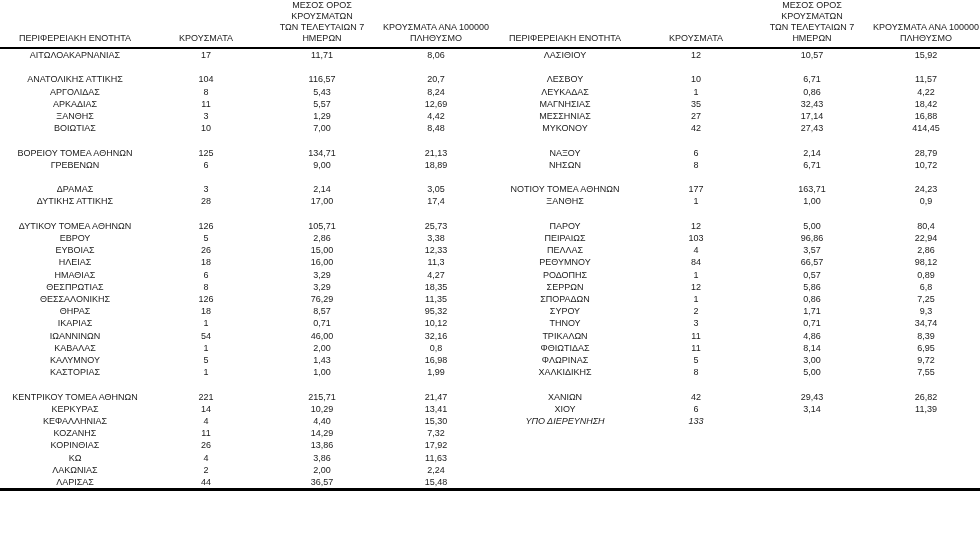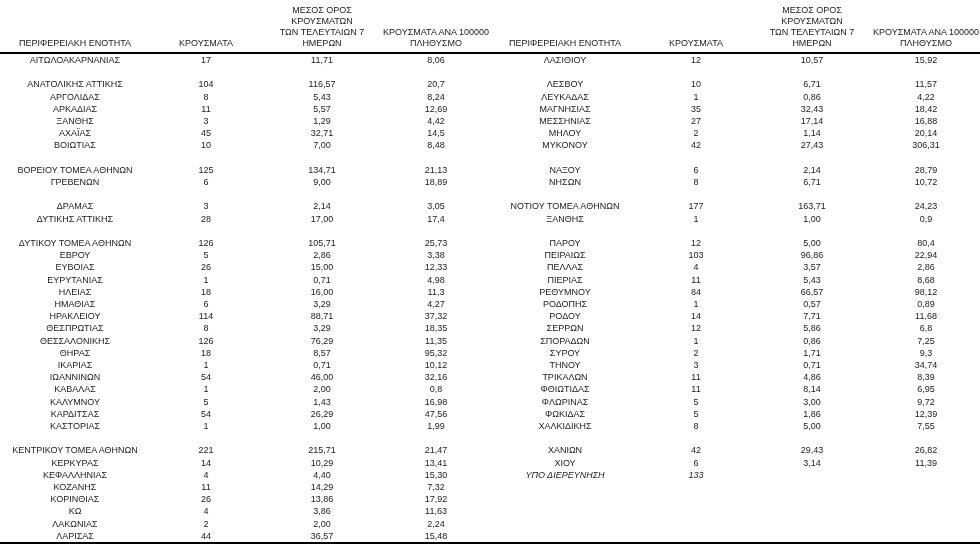--- a/index.html
+++ b/index.html
@@ -28,21 +28,20 @@
     margin: 0;
     font-size: 9px;
     color: #212121;
     text-align: center;
     font-weight: normal;
     white-space: nowrap;
   }
   table.cases-table thead th {
     vertical-align: bottom;
     line-height: 11px;
-    padding-top: 5px;
     padding-bottom: 3px;
     border-bottom: 2px solid #000000;
     white-space: pre-line;
   }
   table.cases-table tbody td {
     height: 12.2px;
     line-height: 12.2px;
   }
   table.cases-table tbody td.italic {
     font-style: italic;
@@ -136,38 +135,28 @@
           <td>ΞΑΝΘΗΣ</td>
           <td>3</td>
           <td>1,29</td>
           <td>4,42</td>
           <td>ΜΕΣΣΗΝΙΑΣ</td>
           <td>27</td>
           <td>17,14</td>
           <td>16,88</td>
         </tr>
         <tr>
-          <td>ΑΧΑΪΑΣ</td>
-          <td>45</td>
-          <td>32,71</td>
-          <td>14,5</td>
-          <td>ΜΗΛΟΥ</td>
-          <td>2</td>
-          <td>1,14</td>
-          <td>20,14</td>
-        </tr>
-        <tr>
           <td>ΒΟΙΩΤΙΑΣ</td>
           <td>10</td>
           <td>7,00</td>
           <td>8,48</td>
           <td>ΜΥΚΟΝΟΥ</td>
           <td>42</td>
           <td>27,43</td>
-          <td>306,31</td>
+          <td>414,45</td>
         </tr>
         <tr>
           <td></td>
           <td></td>
           <td></td>
           <td></td>
           <td></td>
           <td></td>
           <td></td>
           <td></td>
@@ -256,60 +245,40 @@
           <td>ΕΥΒΟΙΑΣ</td>
           <td>26</td>
           <td>15,00</td>
           <td>12,33</td>
           <td>ΠΕΛΛΑΣ</td>
           <td>4</td>
           <td>3,57</td>
           <td>2,86</td>
         </tr>
         <tr>
-          <td>ΕΥΡΥΤΑΝΙΑΣ</td>
-          <td>1</td>
-          <td>0,71</td>
-          <td>4,98</td>
-          <td>ΠΙΕΡΙΑΣ</td>
-          <td>11</td>
-          <td>5,43</td>
-          <td>8,68</td>
-        </tr>
-        <tr>
           <td>ΗΛΕΙΑΣ</td>
           <td>18</td>
           <td>16,00</td>
           <td>11,3</td>
           <td>ΡΕΘΥΜΝΟΥ</td>
           <td>84</td>
           <td>66,57</td>
           <td>98,12</td>
         </tr>
         <tr>
           <td>ΗΜΑΘΙΑΣ</td>
           <td>6</td>
           <td>3,29</td>
           <td>4,27</td>
           <td>ΡΟΔΟΠΗΣ</td>
           <td>1</td>
           <td>0,57</td>
           <td>0,89</td>
         </tr>
         <tr>
-          <td>ΗΡΑΚΛΕΙΟΥ</td>
-          <td>114</td>
-          <td>88,71</td>
-          <td>37,32</td>
-          <td>ΡΟΔΟΥ</td>
-          <td>14</td>
-          <td>7,71</td>
-          <td>11,68</td>
-        </tr>
-        <tr>
           <td>ΘΕΣΠΡΩΤΙΑΣ</td>
           <td>8</td>
           <td>3,29</td>
           <td>18,35</td>
           <td>ΣΕΡΡΩΝ</td>
           <td>12</td>
           <td>5,86</td>
           <td>6,8</td>
         </tr>
         <tr>
@@ -366,30 +335,20 @@
           <td>ΚΑΛΥΜΝΟΥ</td>
           <td>5</td>
           <td>1,43</td>
           <td>16,98</td>
           <td>ΦΛΩΡΙΝΑΣ</td>
           <td>5</td>
           <td>3,00</td>
           <td>9,72</td>
         </tr>
         <tr>
-          <td>ΚΑΡΔΙΤΣΑΣ</td>
-          <td>54</td>
-          <td>26,29</td>
-          <td>47,56</td>
-          <td>ΦΩΚΙΔΑΣ</td>
-          <td>5</td>
-          <td>1,86</td>
-          <td>12,39</td>
-        </tr>
-        <tr>
           <td>ΚΑΣΤΟΡΙΑΣ</td>
           <td>1</td>
           <td>1,00</td>
           <td>1,99</td>
           <td>ΧΑΛΚΙΔΙΚΗΣ</td>
           <td>8</td>
           <td>5,00</td>
           <td>7,55</td>
         </tr>
         <tr>

